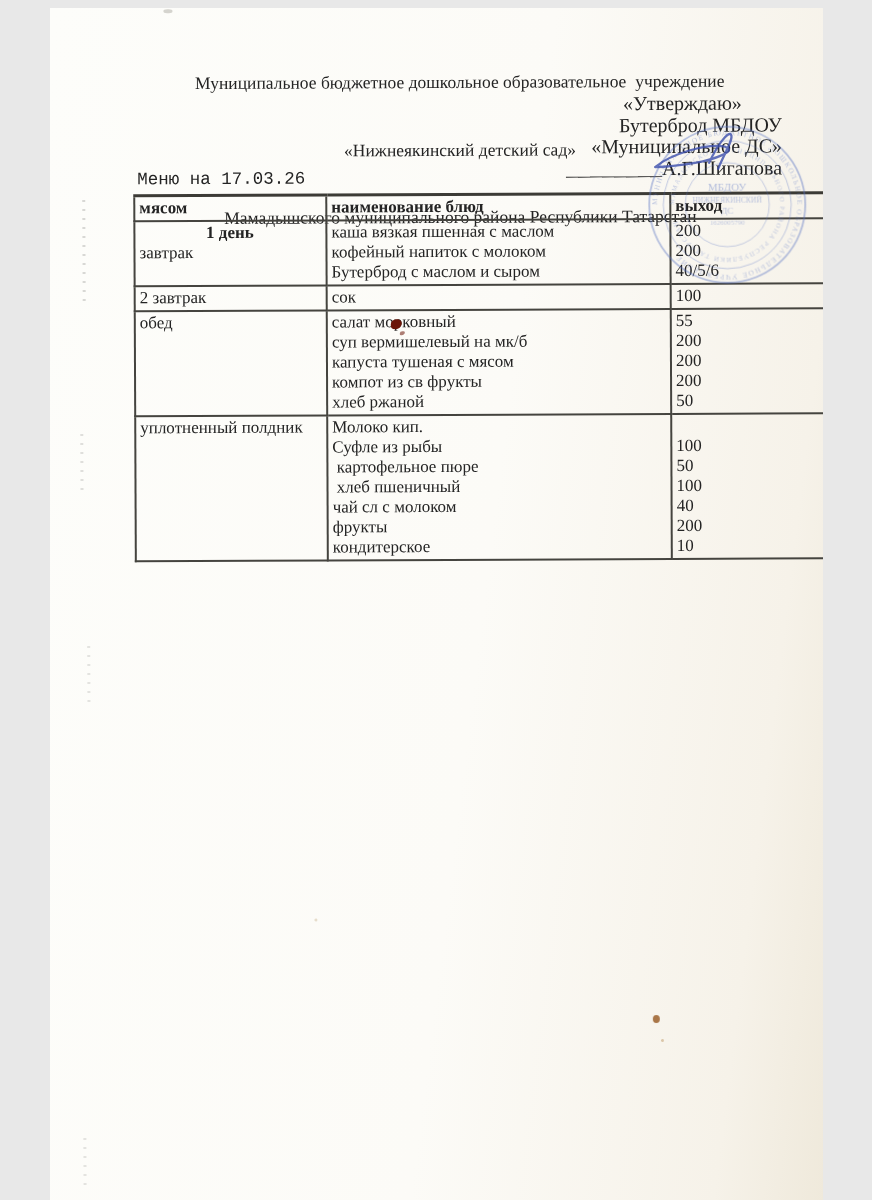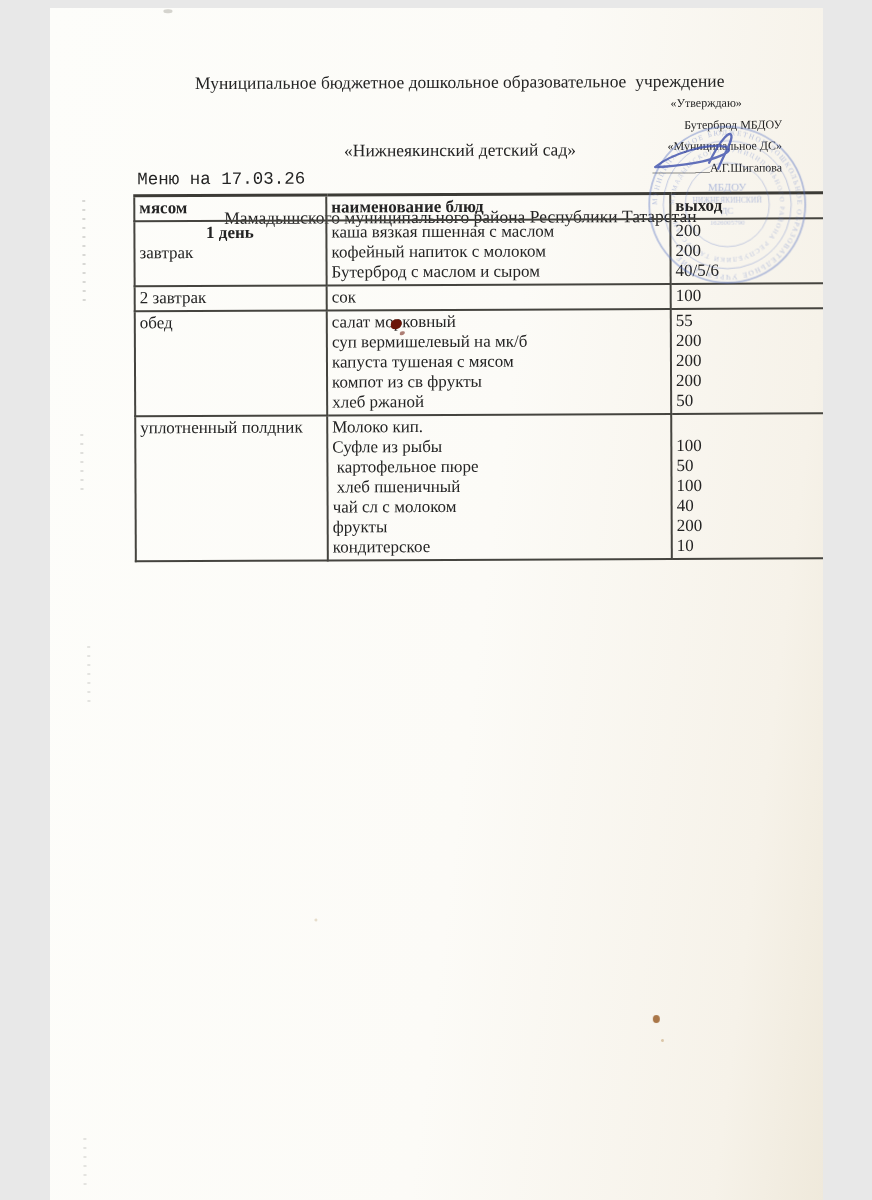--- a/index.html
+++ b/index.html
@@ -18,21 +18,21 @@
 
   .org-header {
     position:absolute; top:18px; left:0; width:822px;
     text-align:center;
     font-size:17.5px; line-height:22.5px;
     white-space:pre-wrap;
   }
   .approval {
     position:absolute; top:86px; right:40px;
     text-align:right;
-    font-size:12px; line-height:21.5px;
+    font-size:20px; line-height:21.5px;
   }
   .approval .indent { margin-right:40px; }
   .sig-line { letter-spacing:0;font-family:Liberation Mono, monospace; }
 
   .menu-title { position:absolute; left:88px; top:160px; font-size:17.5px;font-family:Liberation Mono, monospace; }
 
   table.menu {
     position:absolute; left:84px; top:185px;
     width:728px;
     border-collapse:collapse;

